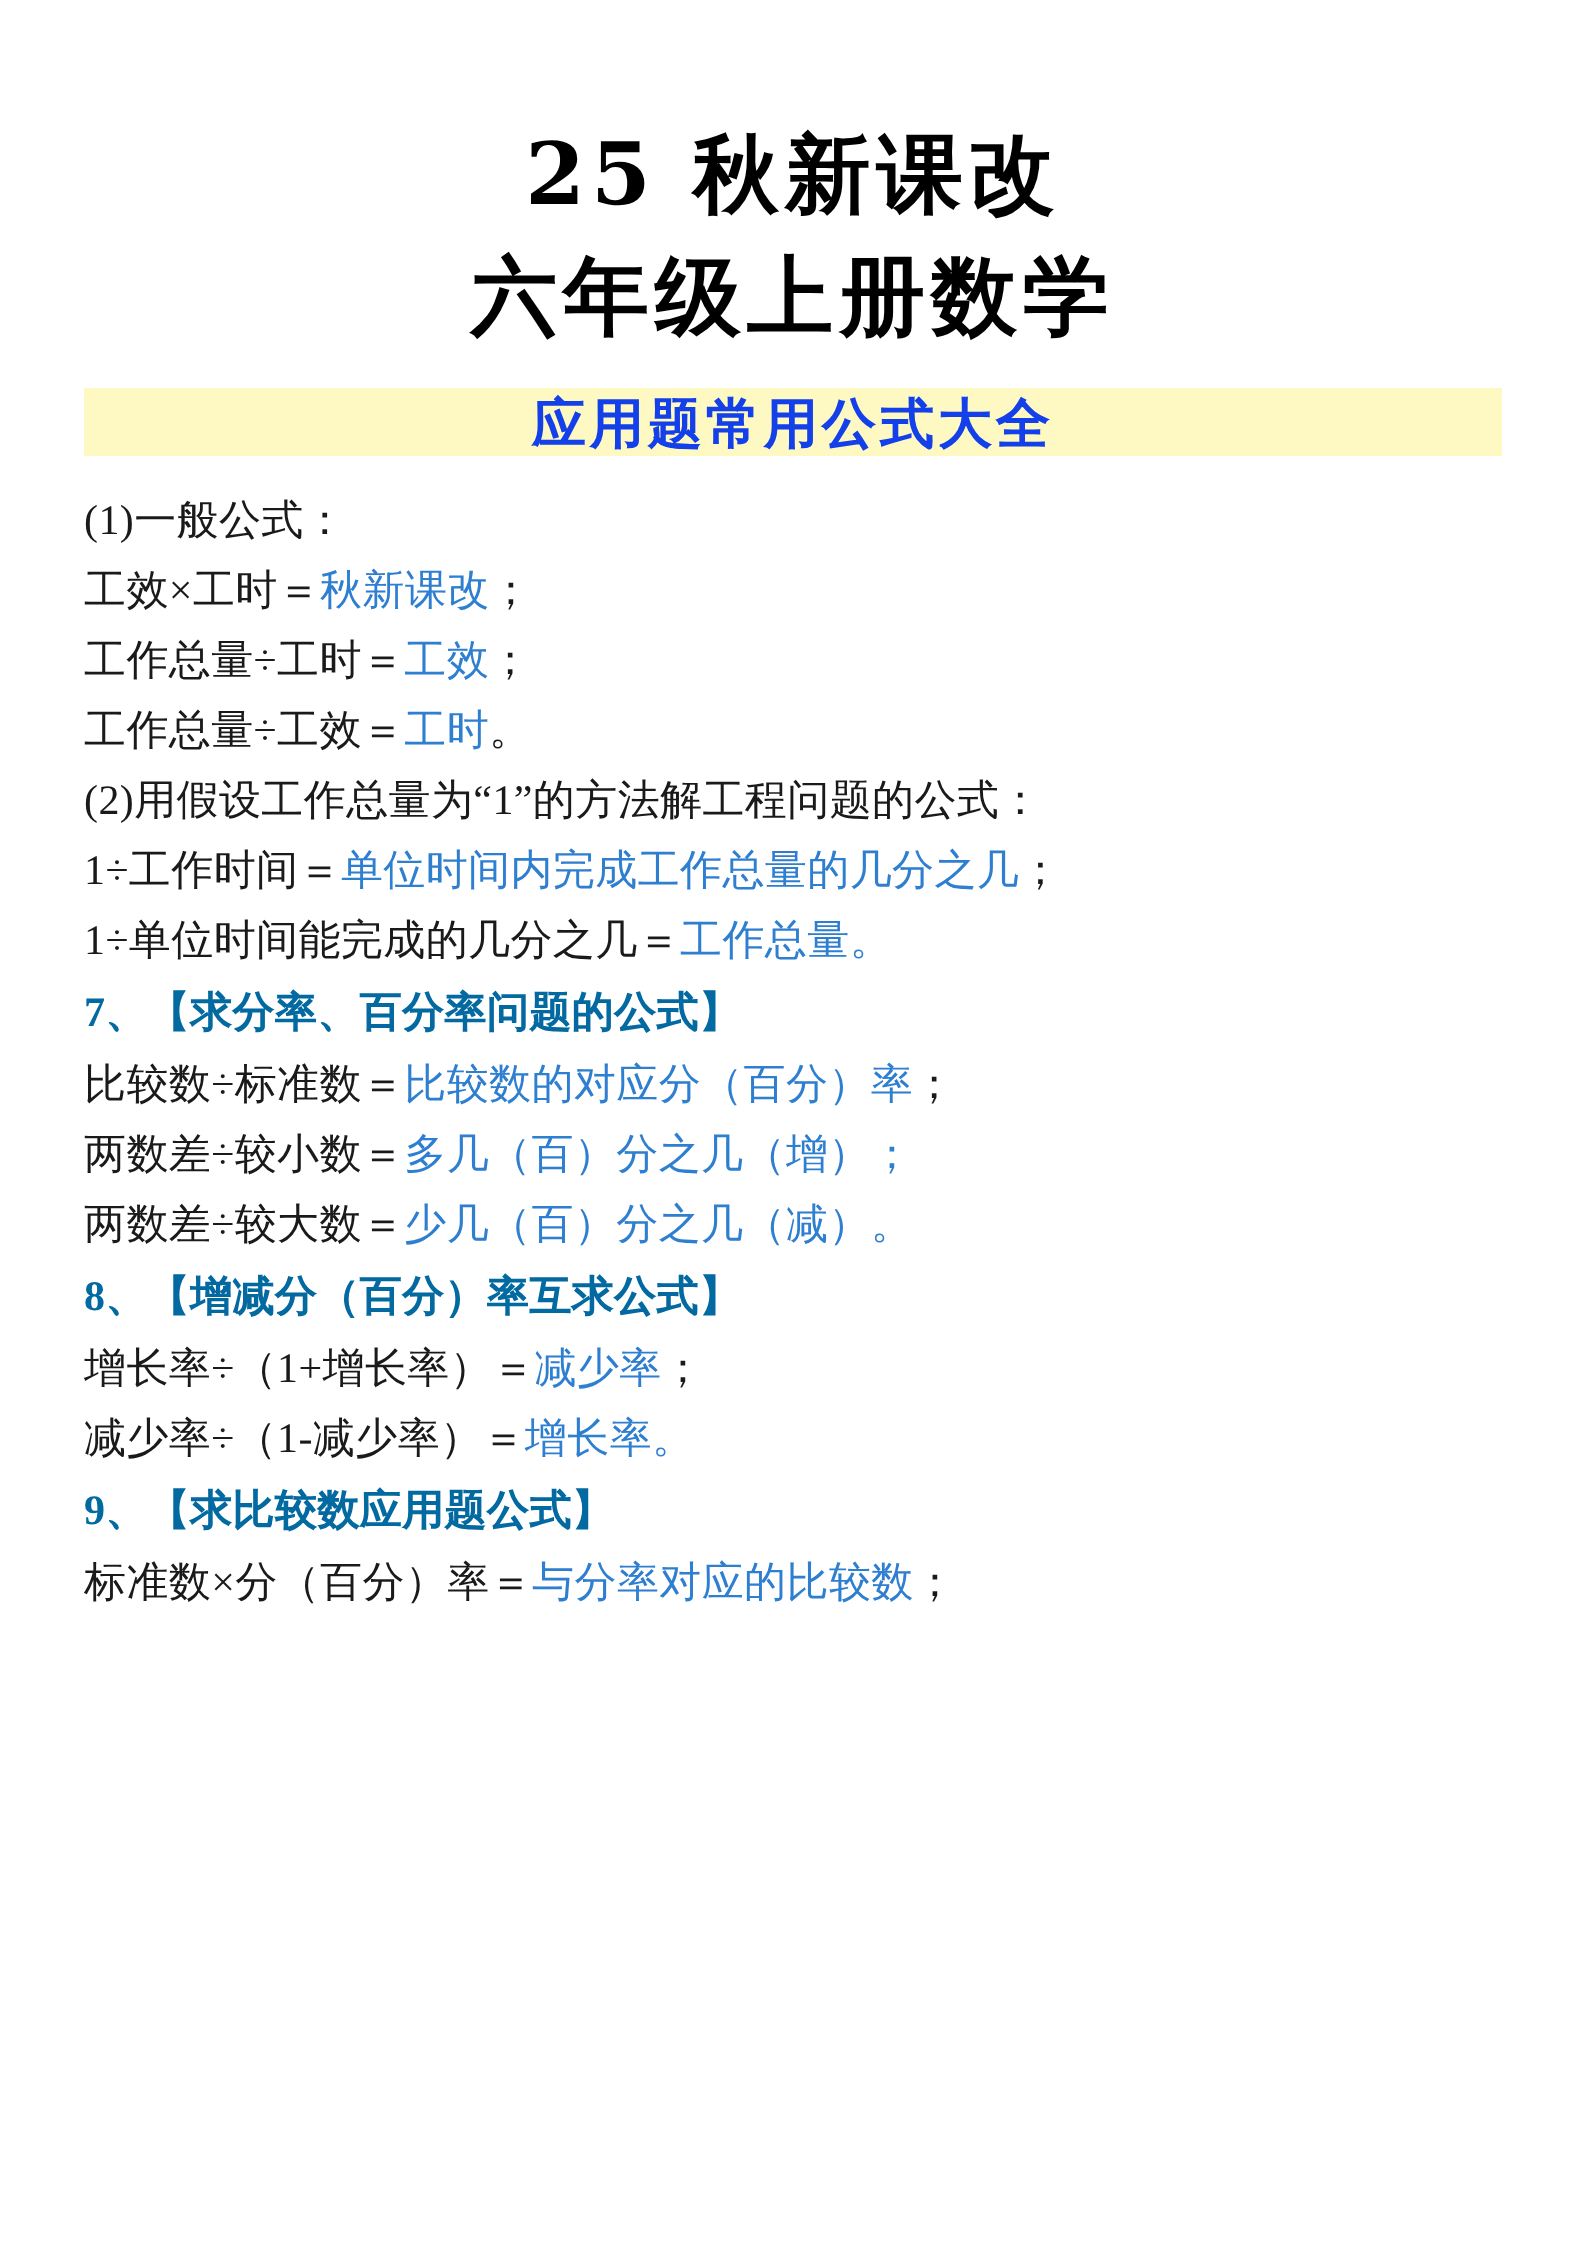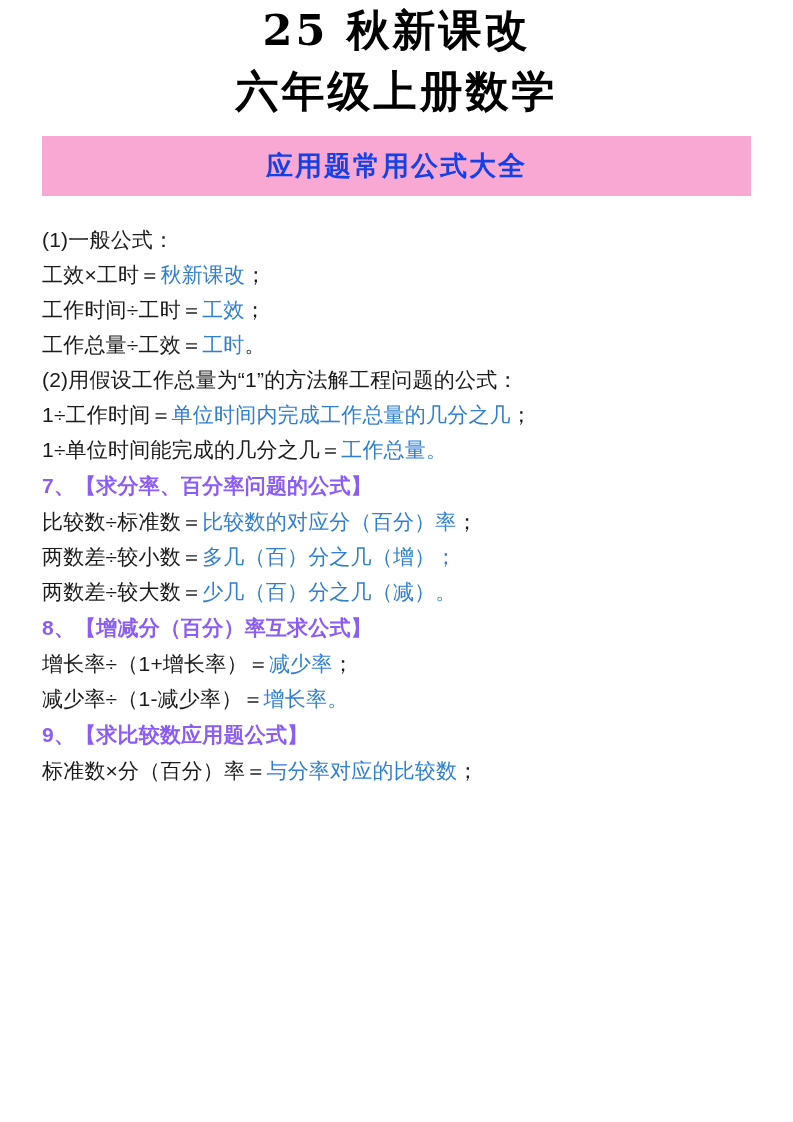--- a/index.html
+++ b/index.html
@@ -15,63 +15,64 @@
     overflow: hidden;
   }
   .page {
     position: relative;
     width: 793px;
     height: 1122px;
     box-sizing: border-box;
     padding: 0 42px;
   }
   .title-block {
+    padding-top: 58px;
     text-align: center;
   }
   .title-line {
     font-family: "DejaVu Serif", serif;
     font-weight: bold;
     font-size: 43px;
     letter-spacing: 3px;
     color: #000000;
     line-height: 1.42;
   }
   .banner {
     margin-top: 14px;
-    background: #f9a8d4;
-    height: 60px;
+    background: #fef9c3;
+    height: 34px;
     display: flex;
-    align-items: center;
     justify-content: center;
   }
   .banner-text {
     font-family: "DejaVu Serif", serif;
     font-weight: bold;
     font-size: 27px;
     letter-spacing: 2px;
     color: #1340e8;
   }
   .body-block {
-    margin-top: 26px;
+    margin-top: 15px;
+    font-family: Liberation Serif, serif;
   }
   .line {
     font-size: 21px;
     line-height: 35px;
     color: #1a1a1a;
     white-space: nowrap;
     letter-spacing: 0.2px;
   }
   .line .ans {
     color: #2f7fd1;
   }
   .heading {
     font-size: 21px;
     line-height: 37px;
     font-weight: bold;
-    color: #8b5cf6;
+    color: #0369a1;
     letter-spacing: 0.2px;
     white-space: nowrap;
   }
 </style>
 </head>
 <body>
 
 <div class="page">
 
   <div class="title-block">
@@ -79,21 +80,21 @@
     <div class="title-line">六年级上册数学</div>
   </div>
 
   <div class="banner">
     <div class="banner-text">应用题常用公式大全</div>
   </div>
 
   <div class="body-block" id="body-block">
       <div class="line"><span>(1)一般公式：</span></div>
       <div class="line"><span>工效×工时＝</span><span class="ans">秋新课改</span><span>；</span></div>
-      <div class="line"><span>工作时间÷工时＝</span><span class="ans">工效</span><span>；</span></div>
+      <div class="line"><span>工作总量÷工时＝</span><span class="ans">工效</span><span>；</span></div>
       <div class="line"><span>工作总量÷工效＝</span><span class="ans">工时</span><span>。</span></div>
       <div class="line"><span>(2)用假设工作总量为“1”的方法解工程问题的公式：</span></div>
       <div class="line"><span>1÷工作时间＝</span><span class="ans">单位时间内完成工作总量的几分之几</span><span>；</span></div>
       <div class="line"><span>1÷单位时间能完成的几分之几＝</span><span class="ans">工作总量。</span></div>
       <div class="heading"><span>7、【求分率、百分率问题的公式】</span></div>
       <div class="line"><span>比较数÷标准数＝</span><span class="ans">比较数的对应分（百分）率</span><span>；</span></div>
       <div class="line"><span>两数差÷较小数＝</span><span class="ans">多几（百）分之几（增）；</span></div>
       <div class="line"><span>两数差÷较大数＝</span><span class="ans">少几（百）分之几（减）。</span></div>
       <div class="heading"><span>8、【增减分（百分）率互求公式】</span></div>
       <div class="line"><span>增长率÷（1+增长率）＝</span><span class="ans">减少率</span><span>；</span></div>

